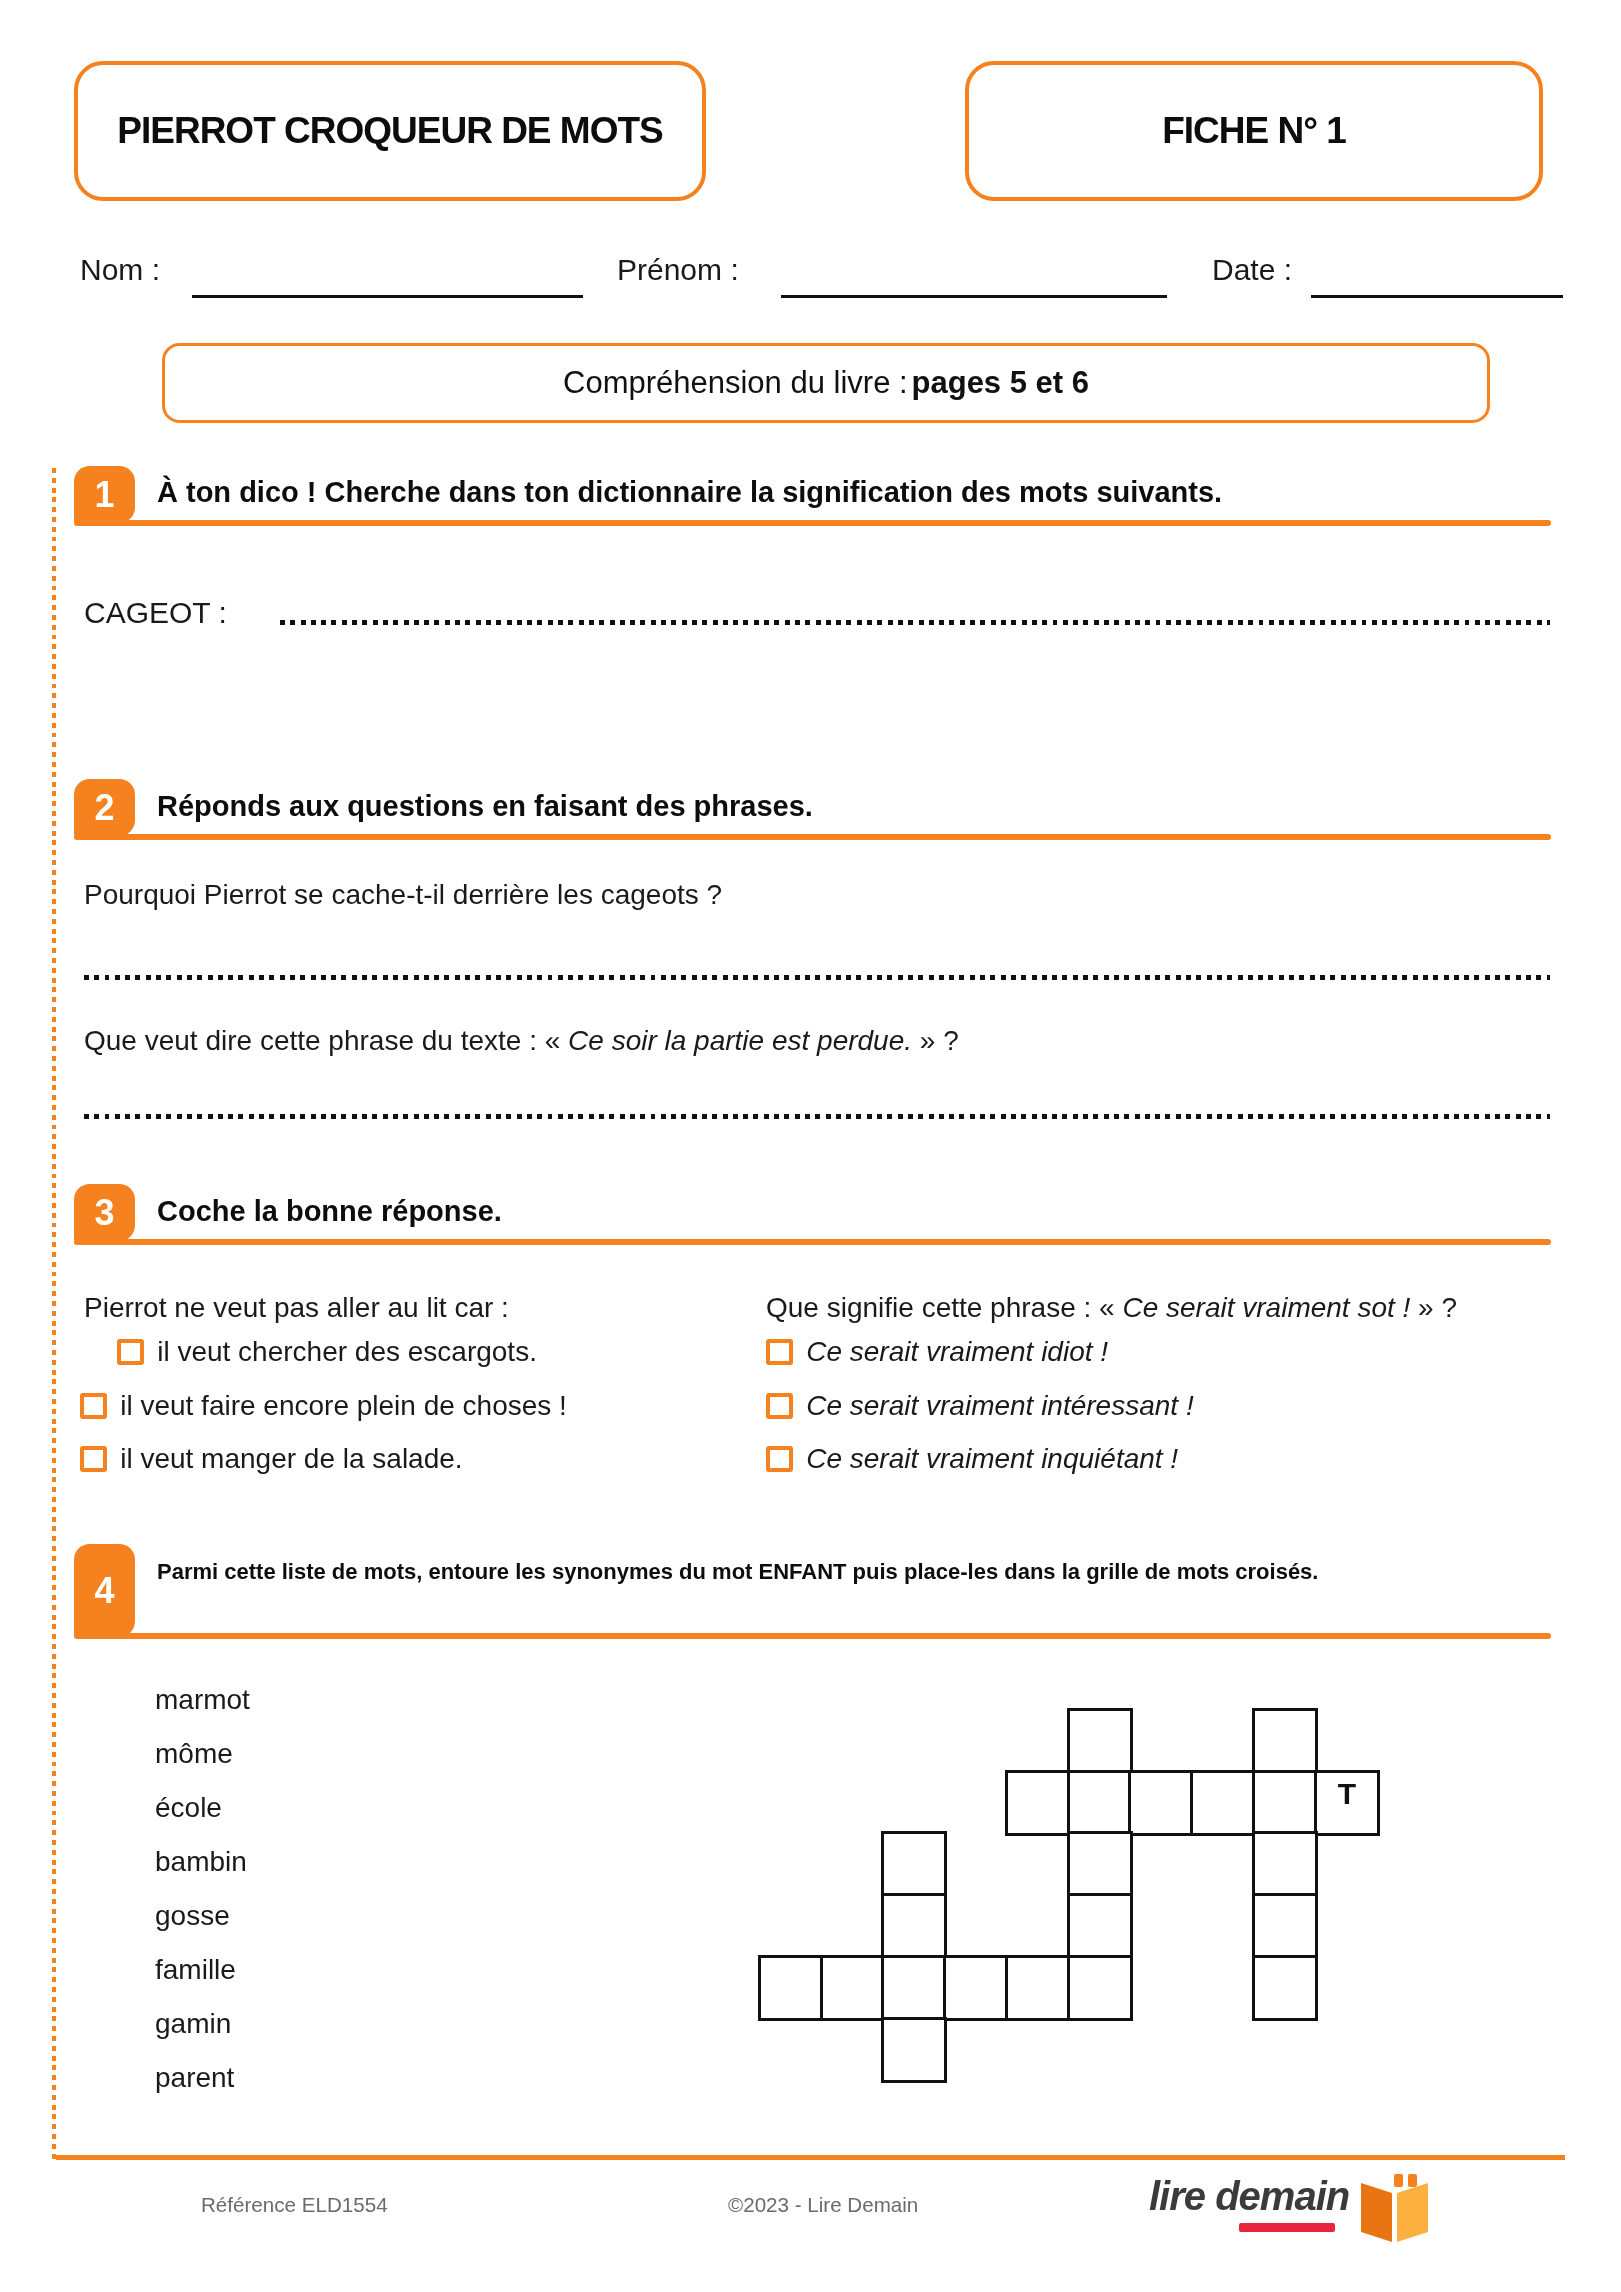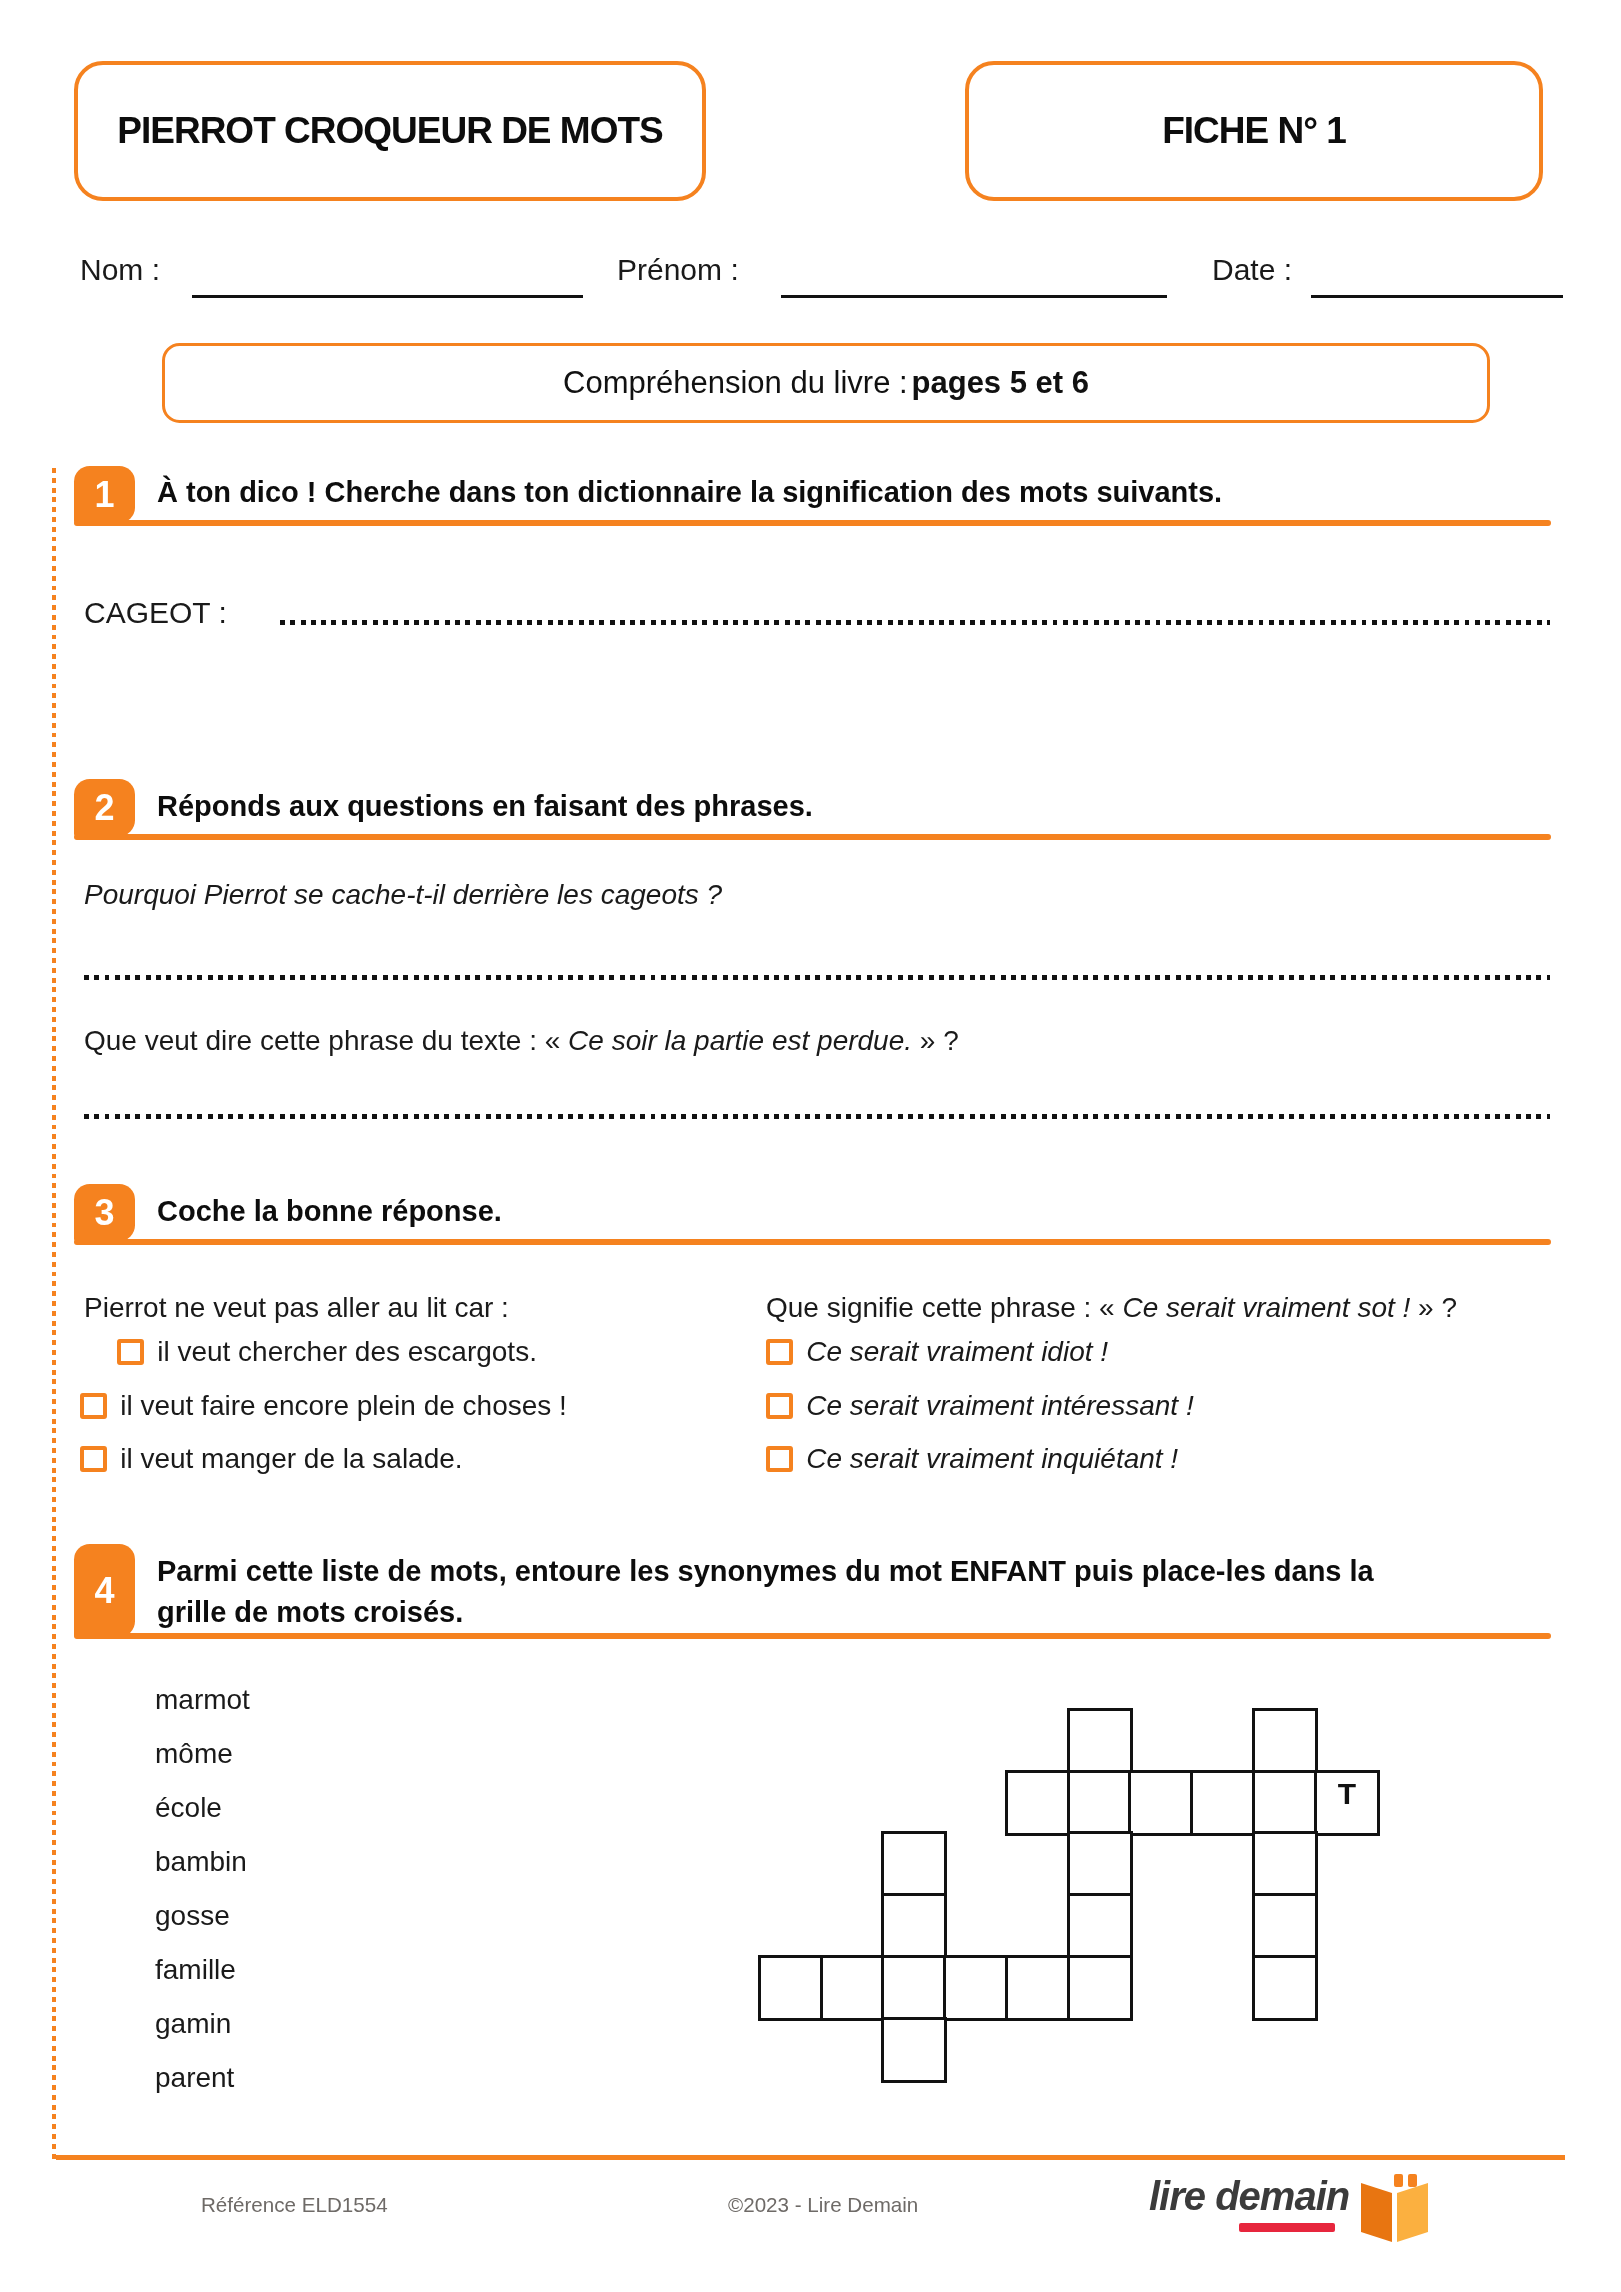--- a/index.html
+++ b/index.html
@@ -84,21 +84,21 @@
   .checkbox {
     width:26.5px; height:26.5px; border:4.9px solid #F5821F; background:#fff;
     border-radius:2.9px; flex:0 0 auto;
   }
   .cb-label { margin-left:13.7px; font-size:28px; color:#1a1a1a; }
   .cb-label.it { font-style:italic; }
 
   
   .s4-title {
     position:absolute; left:157px; top:1551px; width:1264px;
-    font-size:29px; font-weight:bold; line-height:41px; color:#0d0d0d;
+    font-size:22px; font-weight:bold; line-height:41px; color:#0d0d0d;
   }
   .word-list { position:absolute; left:155px; top:1673px; }
   .word-item { height:54px; line-height:54px; font-size:28px; color:#1a1a1a; }
 
   .cw-grid { position:absolute; left:758px; top:1708px; width:696px; height:436px; }
   .cw-cell {
     position:absolute; width:66px; height:66px;
     border:3.9px solid #111; background:#fff;
     display:flex; justify-content:center; align-items:flex-start;
     padding-top:3.9px; font-size:30px; font-weight:bold; color:#111;
@@ -159,21 +159,21 @@
     <span>CAGEOT :</span>
     <div class="leader"></div>
   </div>
 
   <div class="badge" style="top:779px;">
     <span>2</span>
   </div>
   <div class="sec-title" style="top:790px;">Réponds aux questions en faisant des phrases.</div>
   <div class="sec-rule" style="top:834px;"></div>
 
-  <div class="qtext" style="top:879px;font-style:italic;">Pourquoi Pierrot se cache-t-il derrière les cageots ?</div>
+  <div class="qtext" style="top:879px;">Pourquoi Pierrot se cache-t-il derrière les cageots ?</div>
   <div class="dotline" style="top:975px;"></div>
 
   <div class="qtext" style="top:1025px;"><span>Que veut dire cette phrase du texte : « </span><i>Ce soir la partie est perdue.</i><span> » ?</span></div>
   <div class="dotline" style="top:1114px;"></div>
 
   <div class="badge" style="top:1184px;">
     <span>3</span>
   </div>
   <div class="sec-title" style="top:1195px;">Coche la bonne réponse.</div>
   <div class="sec-rule" style="top:1239px;"></div>

